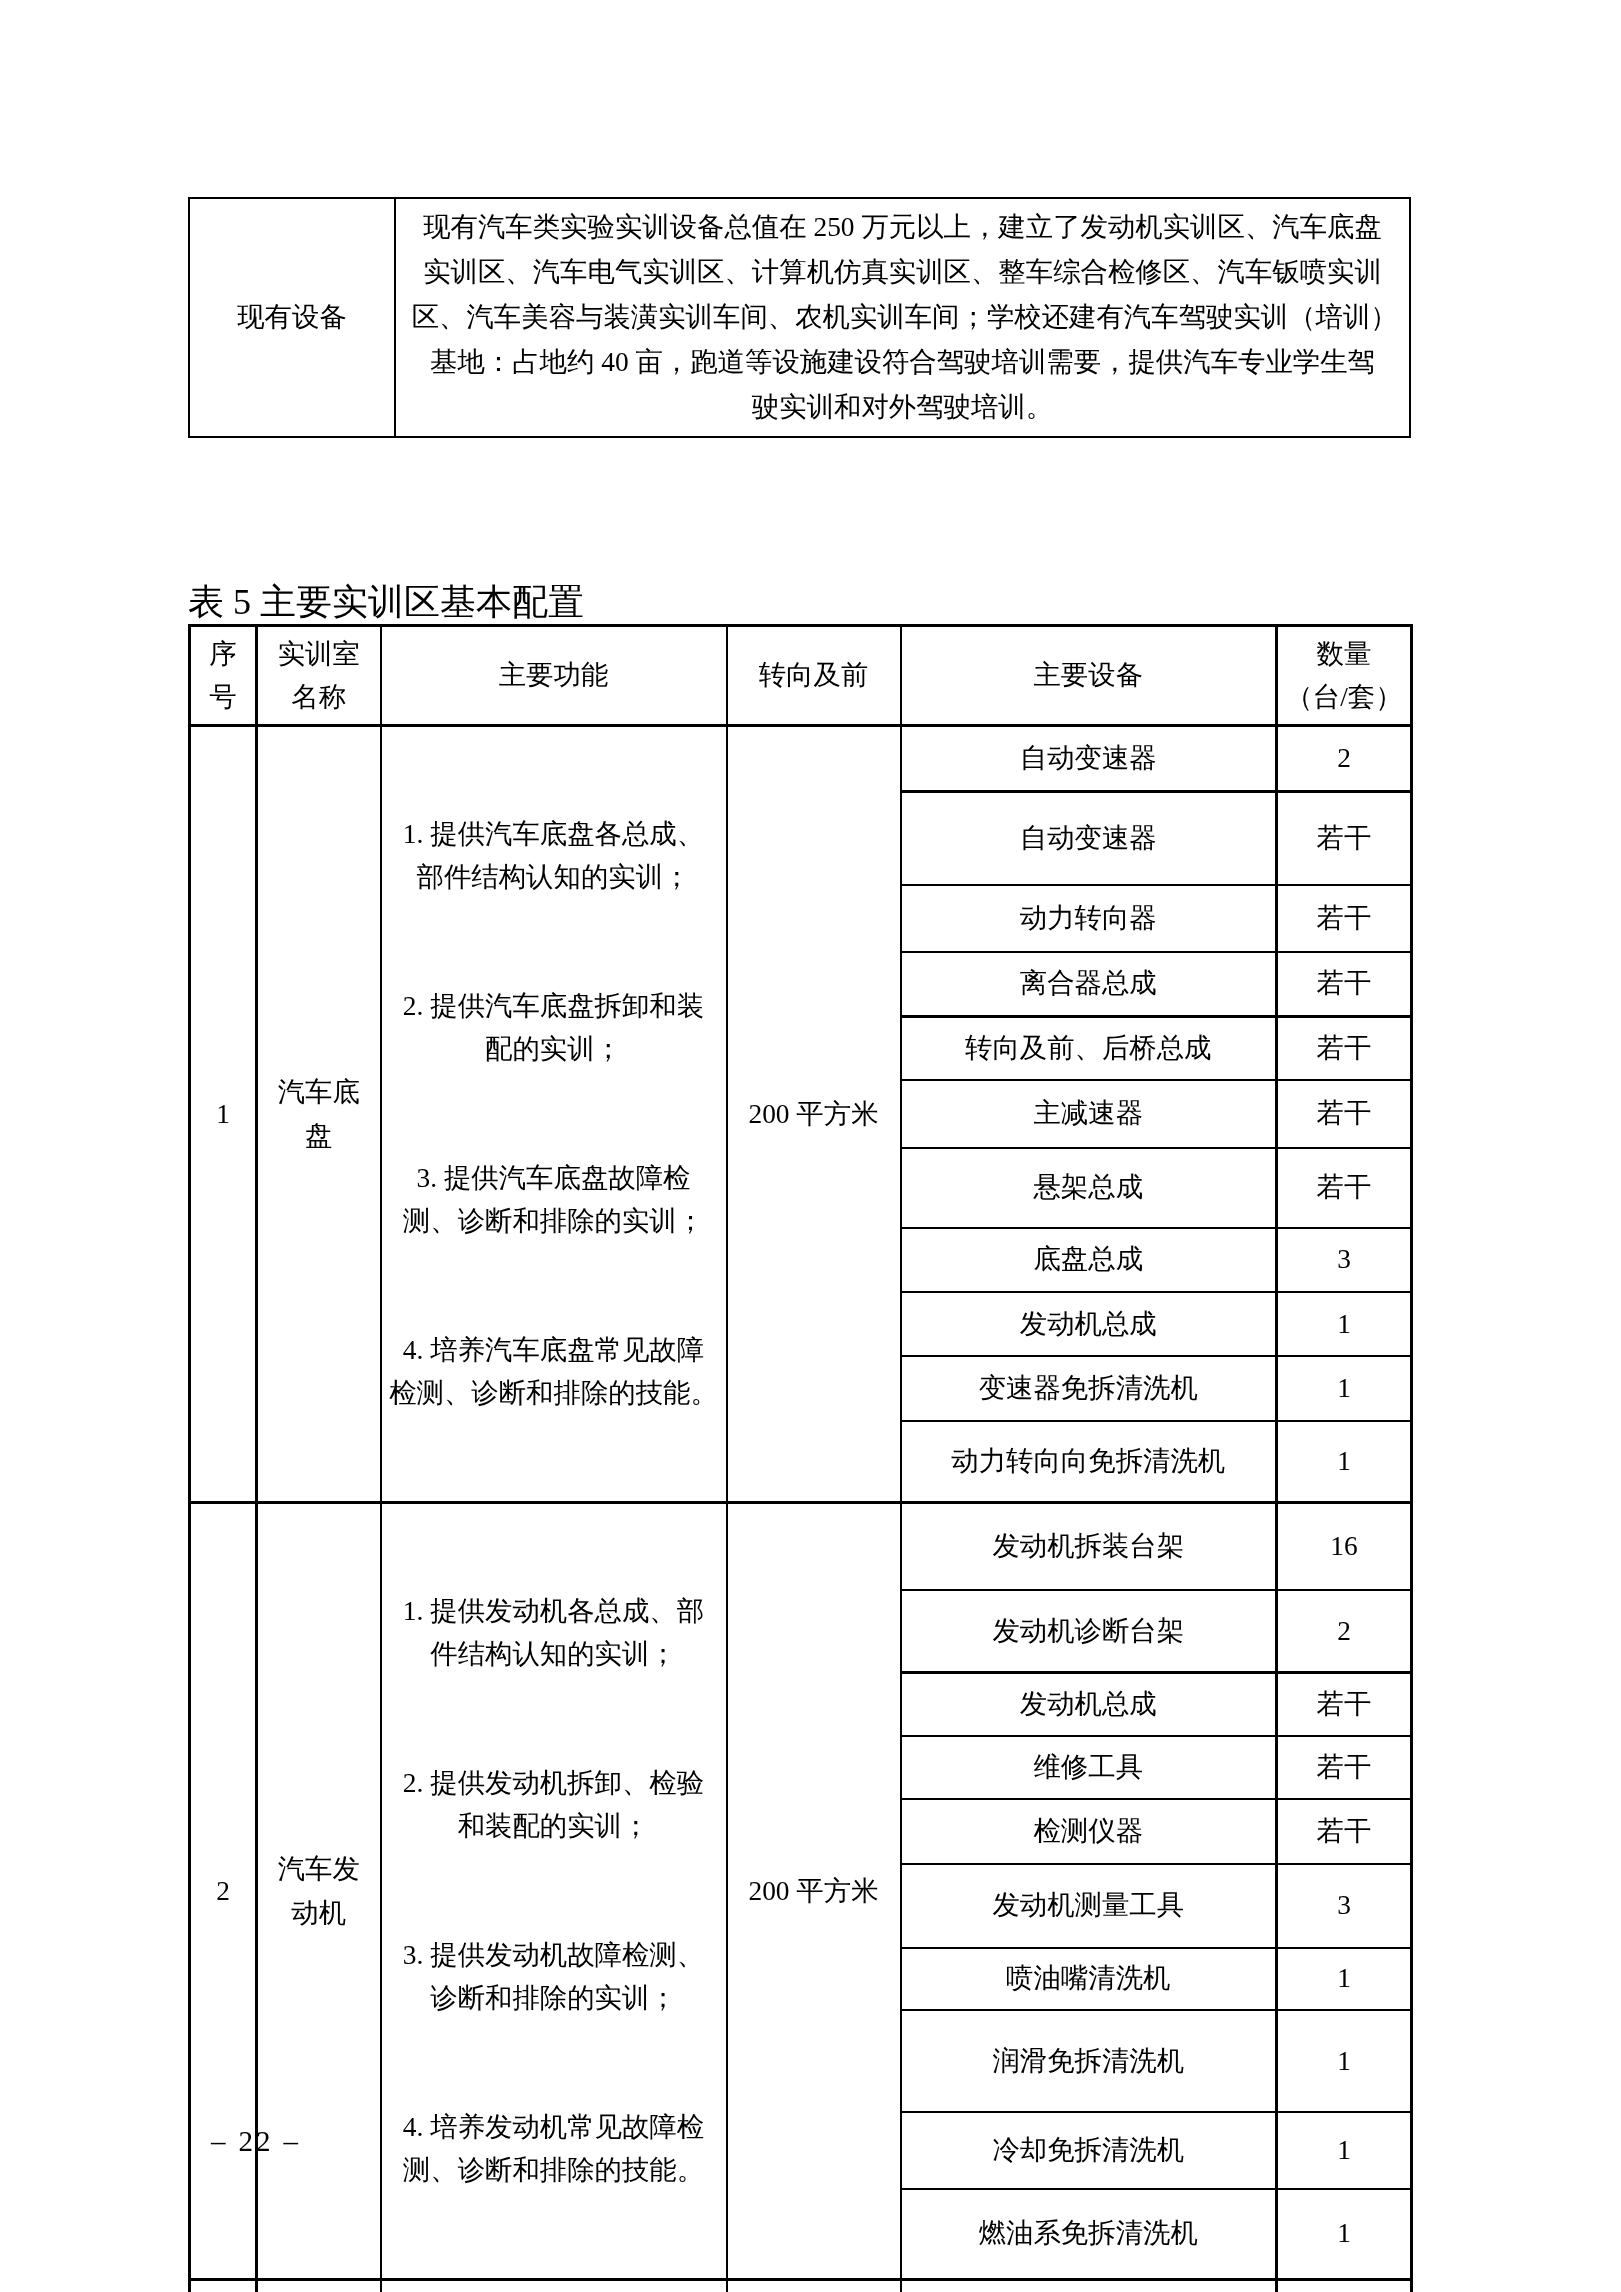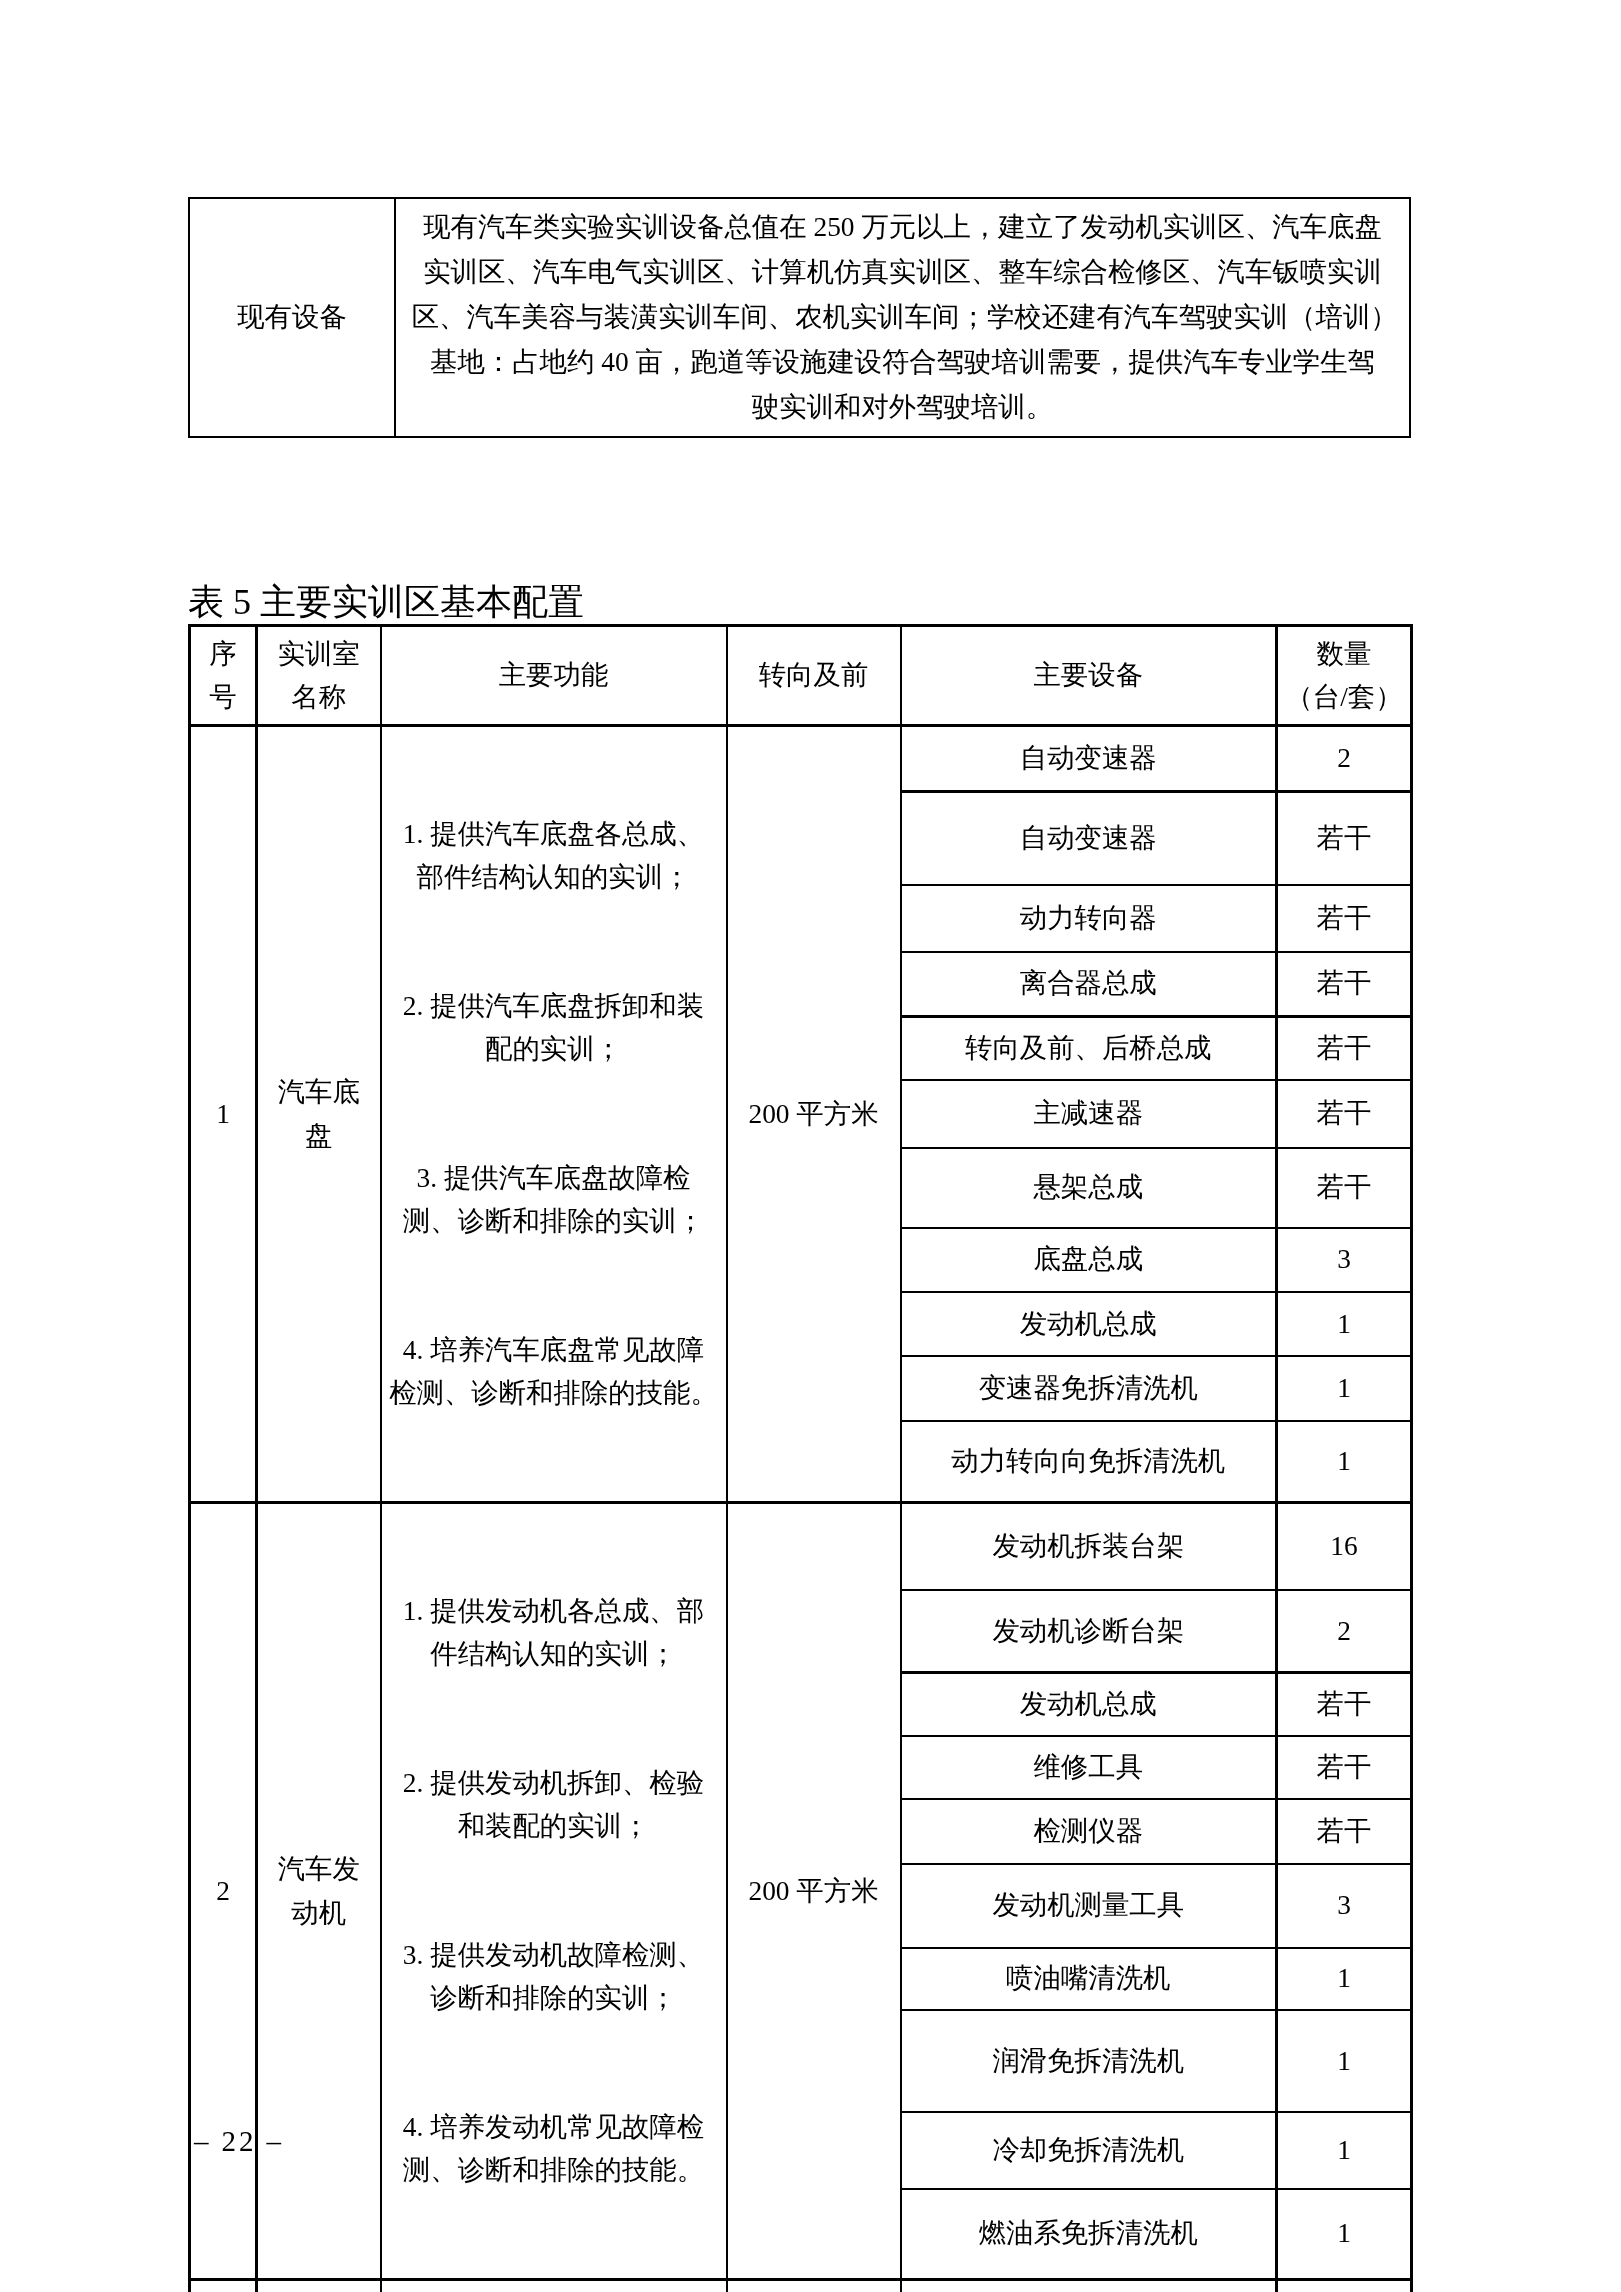--- a/index.html
+++ b/index.html
@@ -79,21 +79,21 @@
     padding:0 5.9px 0 15.7px;
     line-height:43px;
     white-space:pre;
   }
   td.c-room{line-height:44px;}
   td.c-equip{line-height:39px;white-space:pre;}
   td.c-qty{line-height:39px;}
 
   
   .page-num{
-    position:absolute;left:194px;top:2125px;
+    position:absolute;left:211px;top:2125px;
     font-size:29px;
     letter-spacing:2.9px;
   }
 </style>
 </head>
 <body>
 
 <table class="info">
   <colgroup>
       <col style="width:206px">

